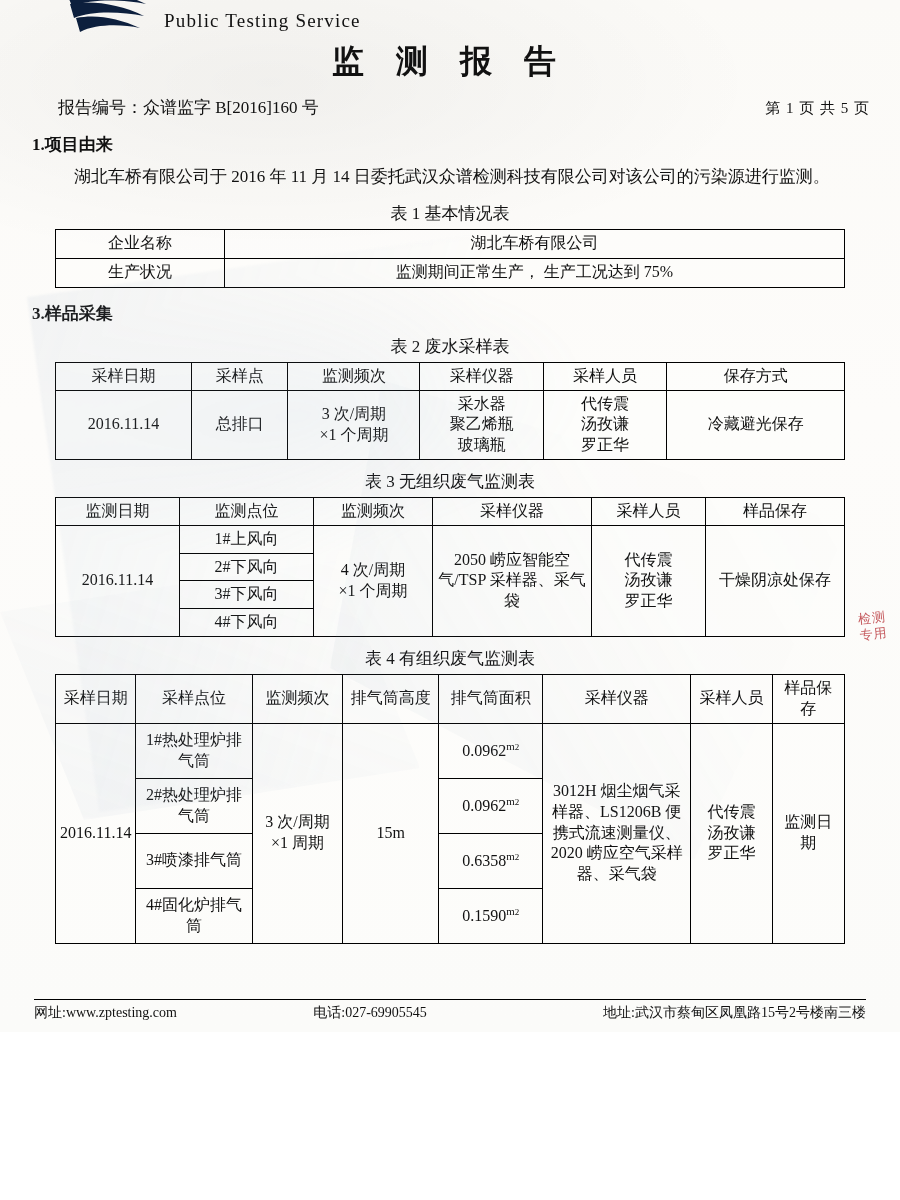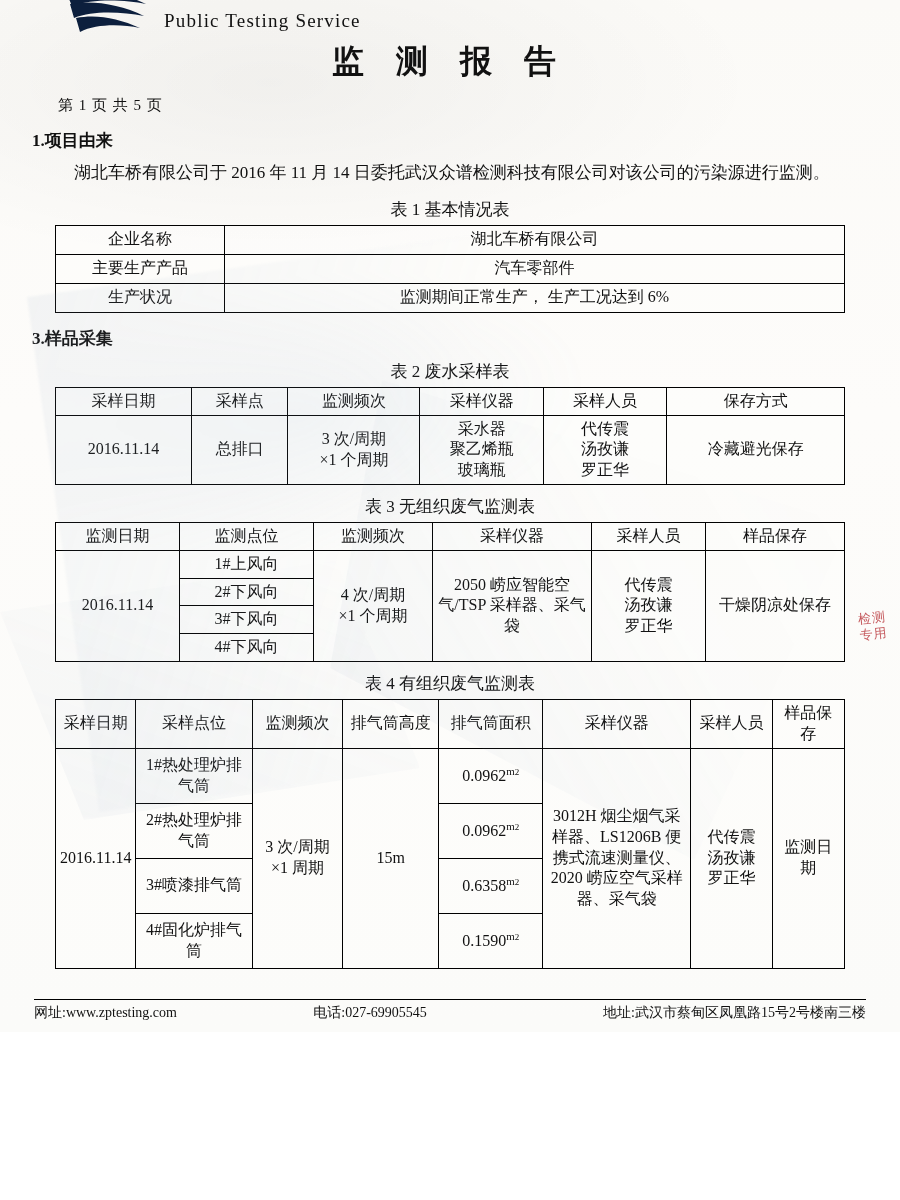--- a/index.html
+++ b/index.html
@@ -187,41 +187,40 @@
         <path d="M10 14 C 32 10, 60 14, 84 26 C 62 22, 34 20, 14 28 Z" fill="#0c1f3d"></path>
         <path d="M16 28 C 36 24, 58 28, 80 38 C 60 34, 36 34, 20 42 Z" fill="#0c1f3d"></path>
       </svg>
     </div>
     <div class="logo-en">Public Testing Service</div>
   </div>
 
   <h1 class="doc-title">监 测 报 告</h1>
 
   <div class="meta-row">
+    <div class="meta-left">
+      <span>报告编号：</span><span>众谱监字 B[2016]160 号</span>
+    </div>
     <div class="meta-right">第 1 页 共 5 页</div>
   </div>
 
   <div class="section-title">1.项目由来</div>
   <p class="para">湖北车桥有限公司于 2016 年 11 月 14 日委托武汉众谱检测科技有限公司对该公司的污染源进行监测。</p>
 
 
   <div class="table-caption">表 1 基本情况表</div>
   <table class="t1">
     <tbody>
       <tr>
         <td class="label">企业名称</td>
         <td>湖北车桥有限公司</td>
       </tr>
       <tr>
-        <td class="label">主要生产产品</td>
-        <td>汽车零部件</td>
-      </tr>
-      <tr>
         <td class="label">生产状况</td>
-        <td>监测期间正常生产， 生产工况达到 6%</td>
+        <td>监测期间正常生产， 生产工况达到 75%</td>
       </tr>
     </tbody>
   </table>
 
   <div class="section-title">3.样品采集</div>
 
   <div class="table-caption">表 2 废水采样表</div>
   <table class="t2">
     <thead>
       <tr>

